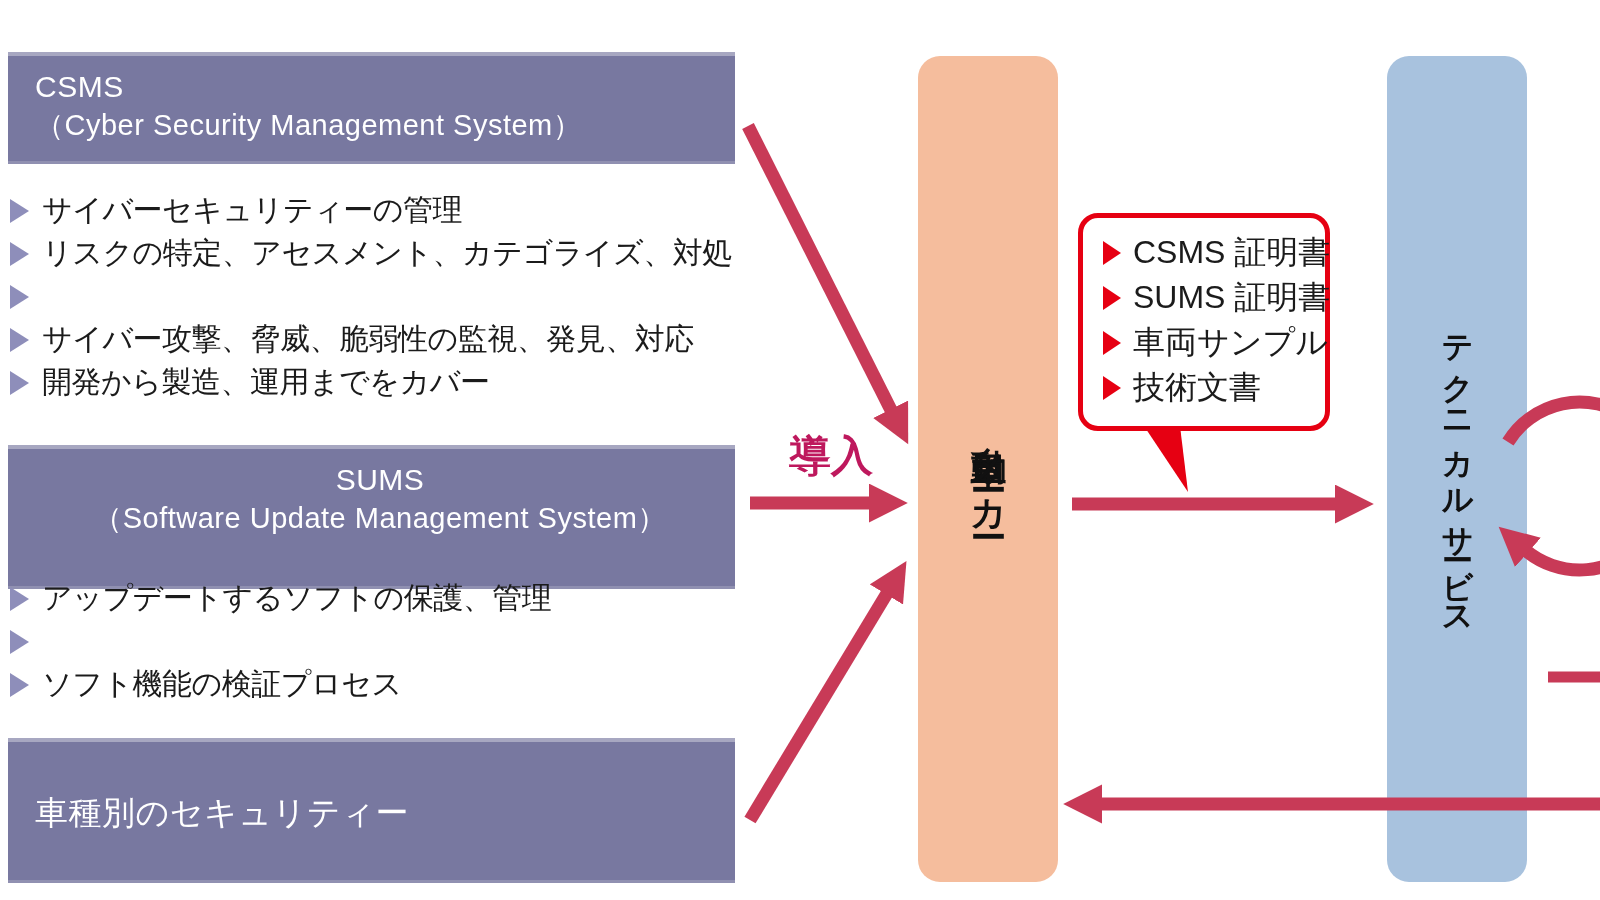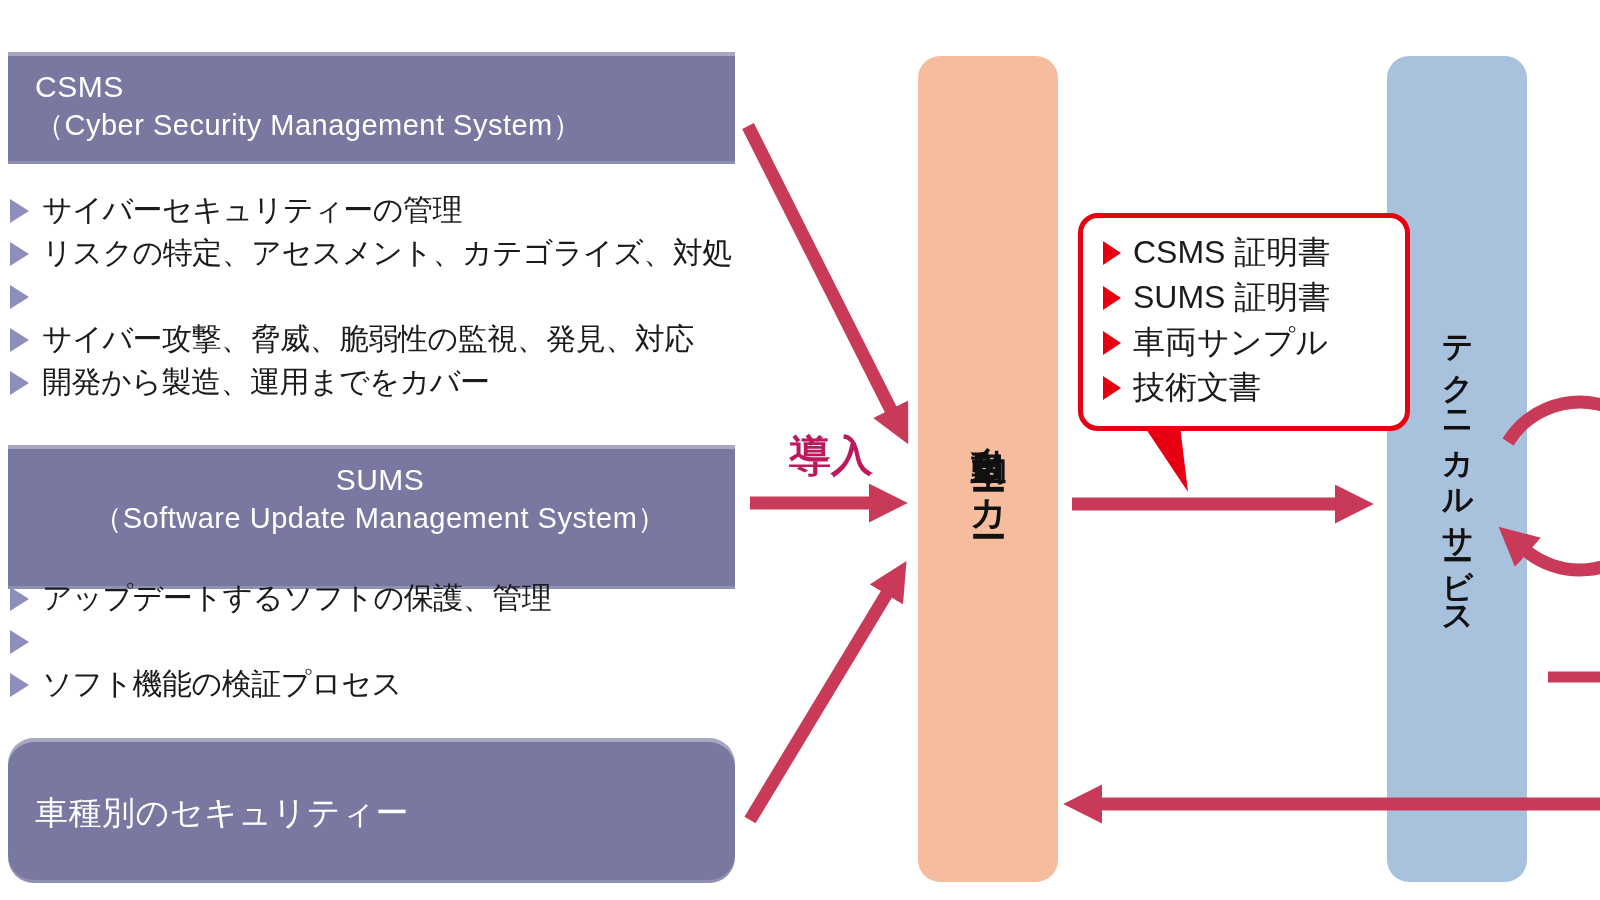--- a/index.html
+++ b/index.html
@@ -13,21 +13,21 @@
 
   
   .hpanel{
     position:absolute;left:8px;width:727px;box-sizing:border-box;
     background:#7878a0;color:#ffffff;
     box-shadow:inset 0 4px 0 rgba(255,255,255,.35), inset 0 -3px 0 rgba(255,255,255,.18);
     padding:16px 10px 0 27px;
   }
   .hpanel .t1{font-size:30px;font-weight:400;line-height:38px;letter-spacing:.5px;}
   .hpanel .t2{font-size:29px;font-weight:400;line-height:38px;letter-spacing:.5px;}
-  .hpanel.center{display:flex;align-items:center;padding-top:4px;border-radius:26px;}
+  .hpanel.center{display:flex;align-items:center;padding-top:4px;}
   .hpanel.center .t1{font-size:33px;}
 
   
   .blist{position:absolute;left:10px;}
   .blist .item{display:flex;align-items:center;height:43px;font-size:30px;letter-spacing:-0.5px;white-space:nowrap;}
   .tri{width:0;height:0;flex:none;margin-right:13px;
        border-left:19px solid #8e8eba;border-top:12px solid transparent;border-bottom:12px solid transparent;}
 
   
   .vbar{position:absolute;top:56px;height:826px;width:140px;border-radius:22px;}
@@ -37,21 +37,21 @@
           writing-mode:vertical-rl;text-orientation:mixed;
           font-weight:600;color:#111;}
   .vbar.maker .vlabel{font-size:36px;letter-spacing:3px;}
   .vbar.tech  .vlabel{font-size:31px;letter-spacing:3px;}
 
   
   .adoption{position:absolute;left:766px;top:428px;width:130px;text-align:center;
             font-size:42px;font-weight:700;color:#be185d;}
 
   
-  .callout{position:absolute;left:1078px;top:213px;width:332px;height:218px;box-sizing:border-box;
+  .callout{position:absolute;left:1078px;top:213px;width:252px;height:218px;box-sizing:border-box;
            background:#ffffff;border:5px solid #e60012;border-radius:20px;
            padding:12px 0 0 20px;}
   .callout .item{display:flex;align-items:center;height:45px;font-size:32px;white-space:nowrap;}
   .tri.red{border-left:18px solid #e60012;border-top:12px solid transparent;border-bottom:12px solid transparent;margin-right:12px;}
 
   svg.overlay{position:absolute;left:0;top:0;pointer-events:none;}
 </style>
 </head>
 <body>
 

